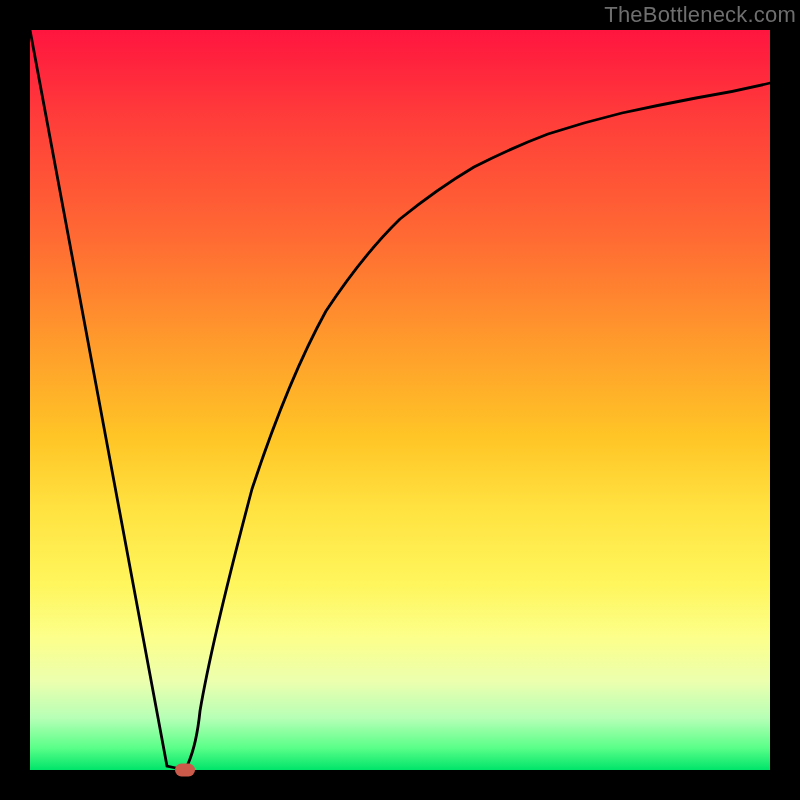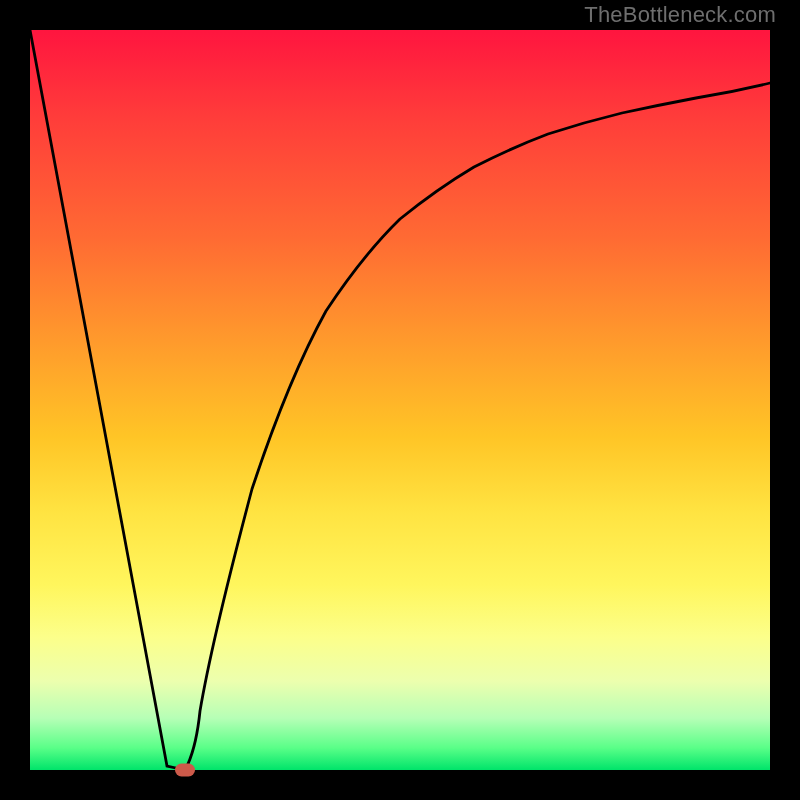--- a/index.html
+++ b/index.html
@@ -13,21 +13,21 @@
   }
   .frame {
     position: relative;
     width: 800px;
     height: 800px;
     background: #000;
   }
   .watermark {
     position: absolute;
     top: 2px;
-    right: 24px;
+    right: 4px;
     color: #6e6e6e;
     font-size: 22px;
     font-weight: 500;
     letter-spacing: 0.2px;
     z-index: 10;
   }
   .plot-area {
     position: absolute;
     left: 30px;
     top: 30px;

